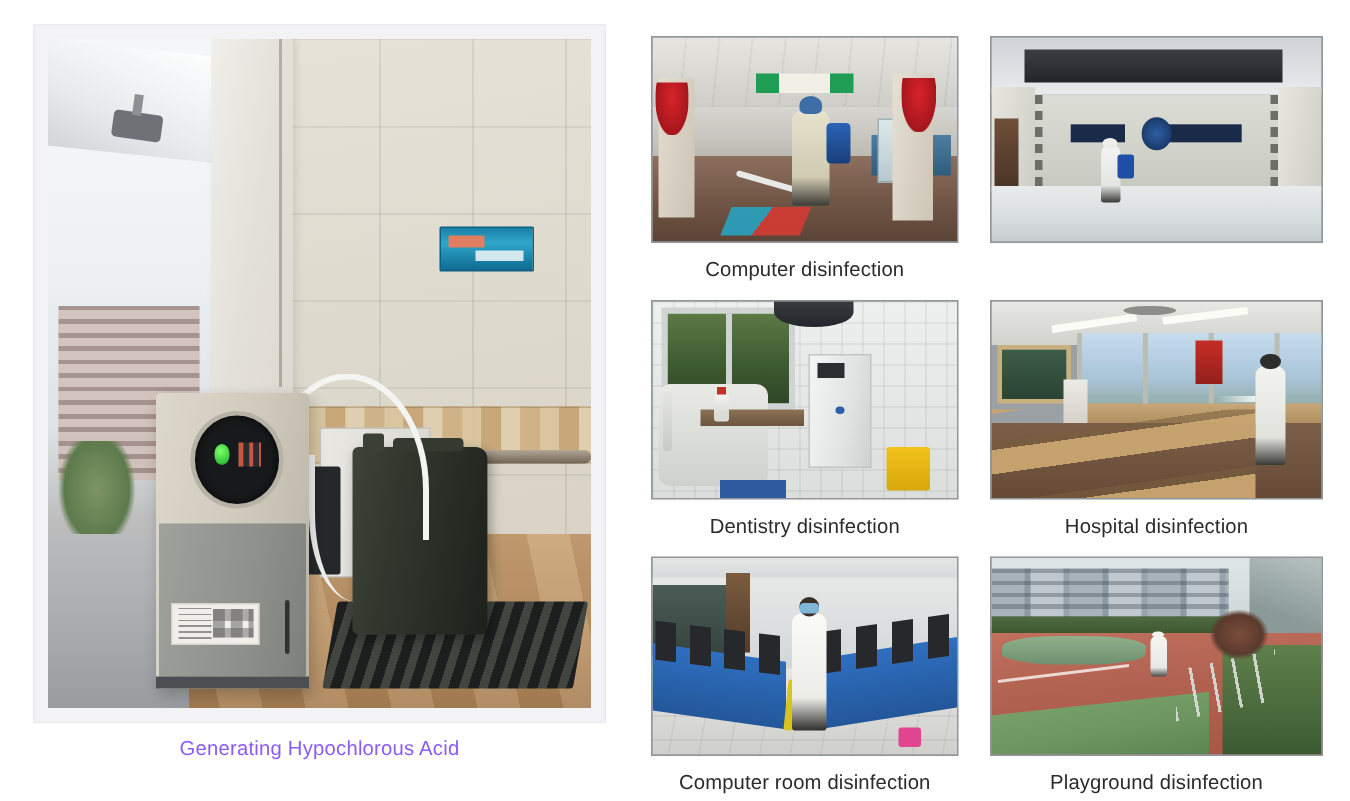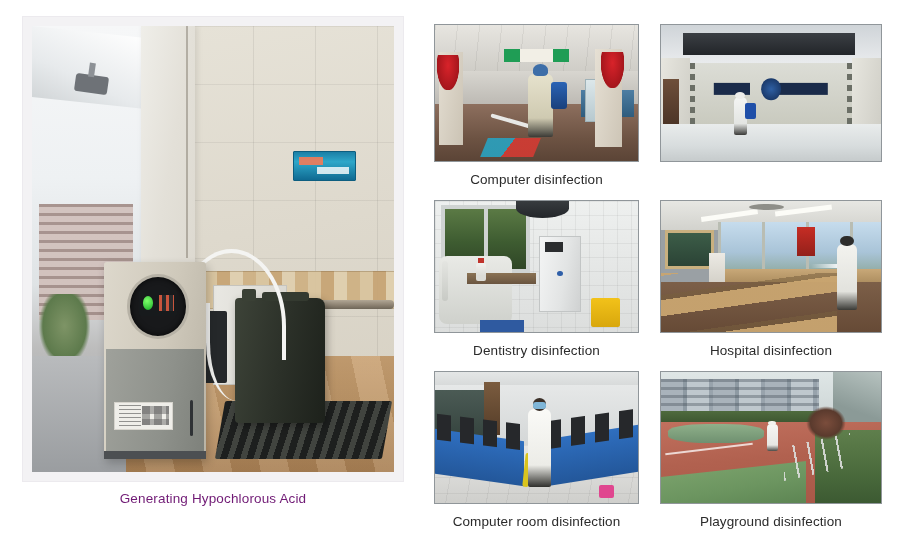--- a/index.html
+++ b/index.html
@@ -48,21 +48,21 @@
     overflow: hidden;
     background: #cfcac2;
   }
   .feature-caption {
     position: absolute;
     left: 0;
     top: 474px;
     width: 382px;
     text-align: center;
     font-size: 13.5px;
-    color: #701a75;
+    color: #8b5cf6;
     letter-spacing: 0.15px;
     line-height: 18px;
   }
 
   
   .scene {
     position: absolute;
     inset: 0;
   }
   .sc-wall-right {

